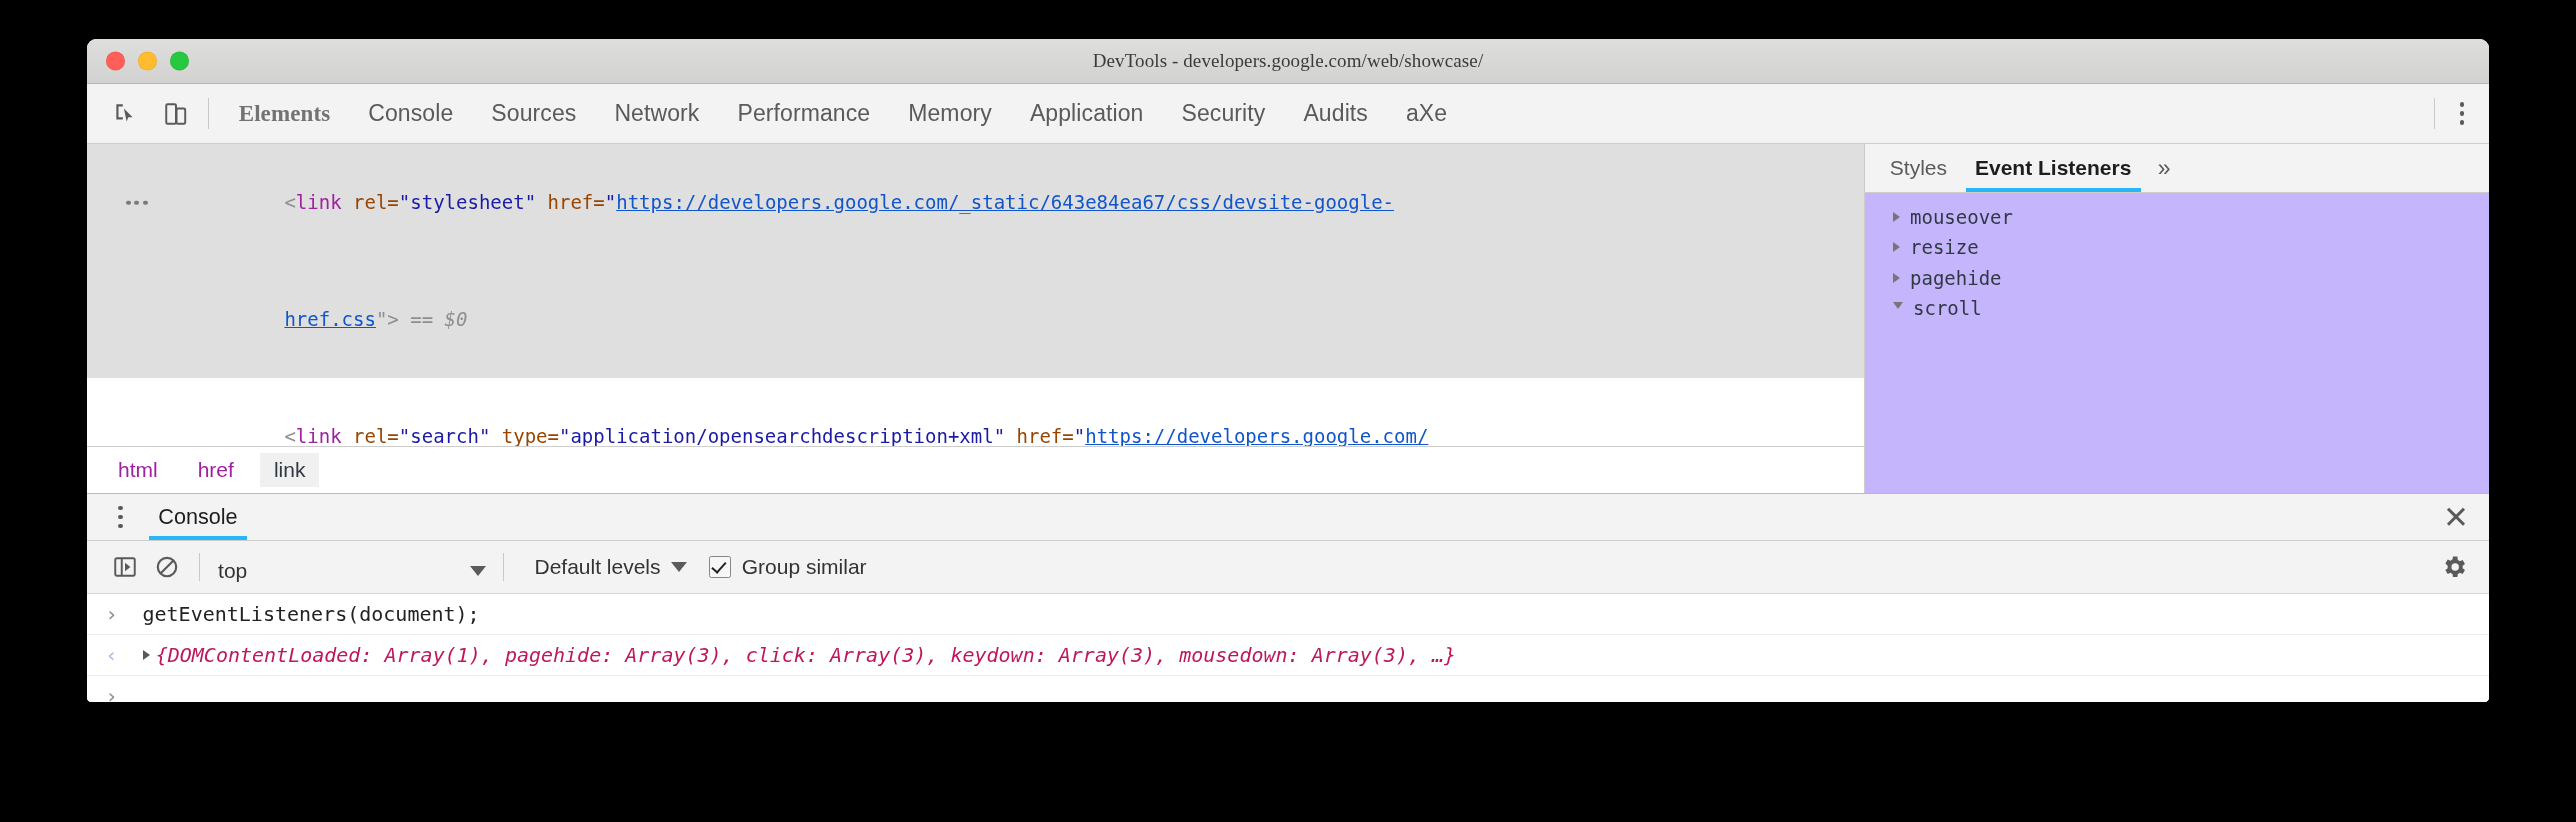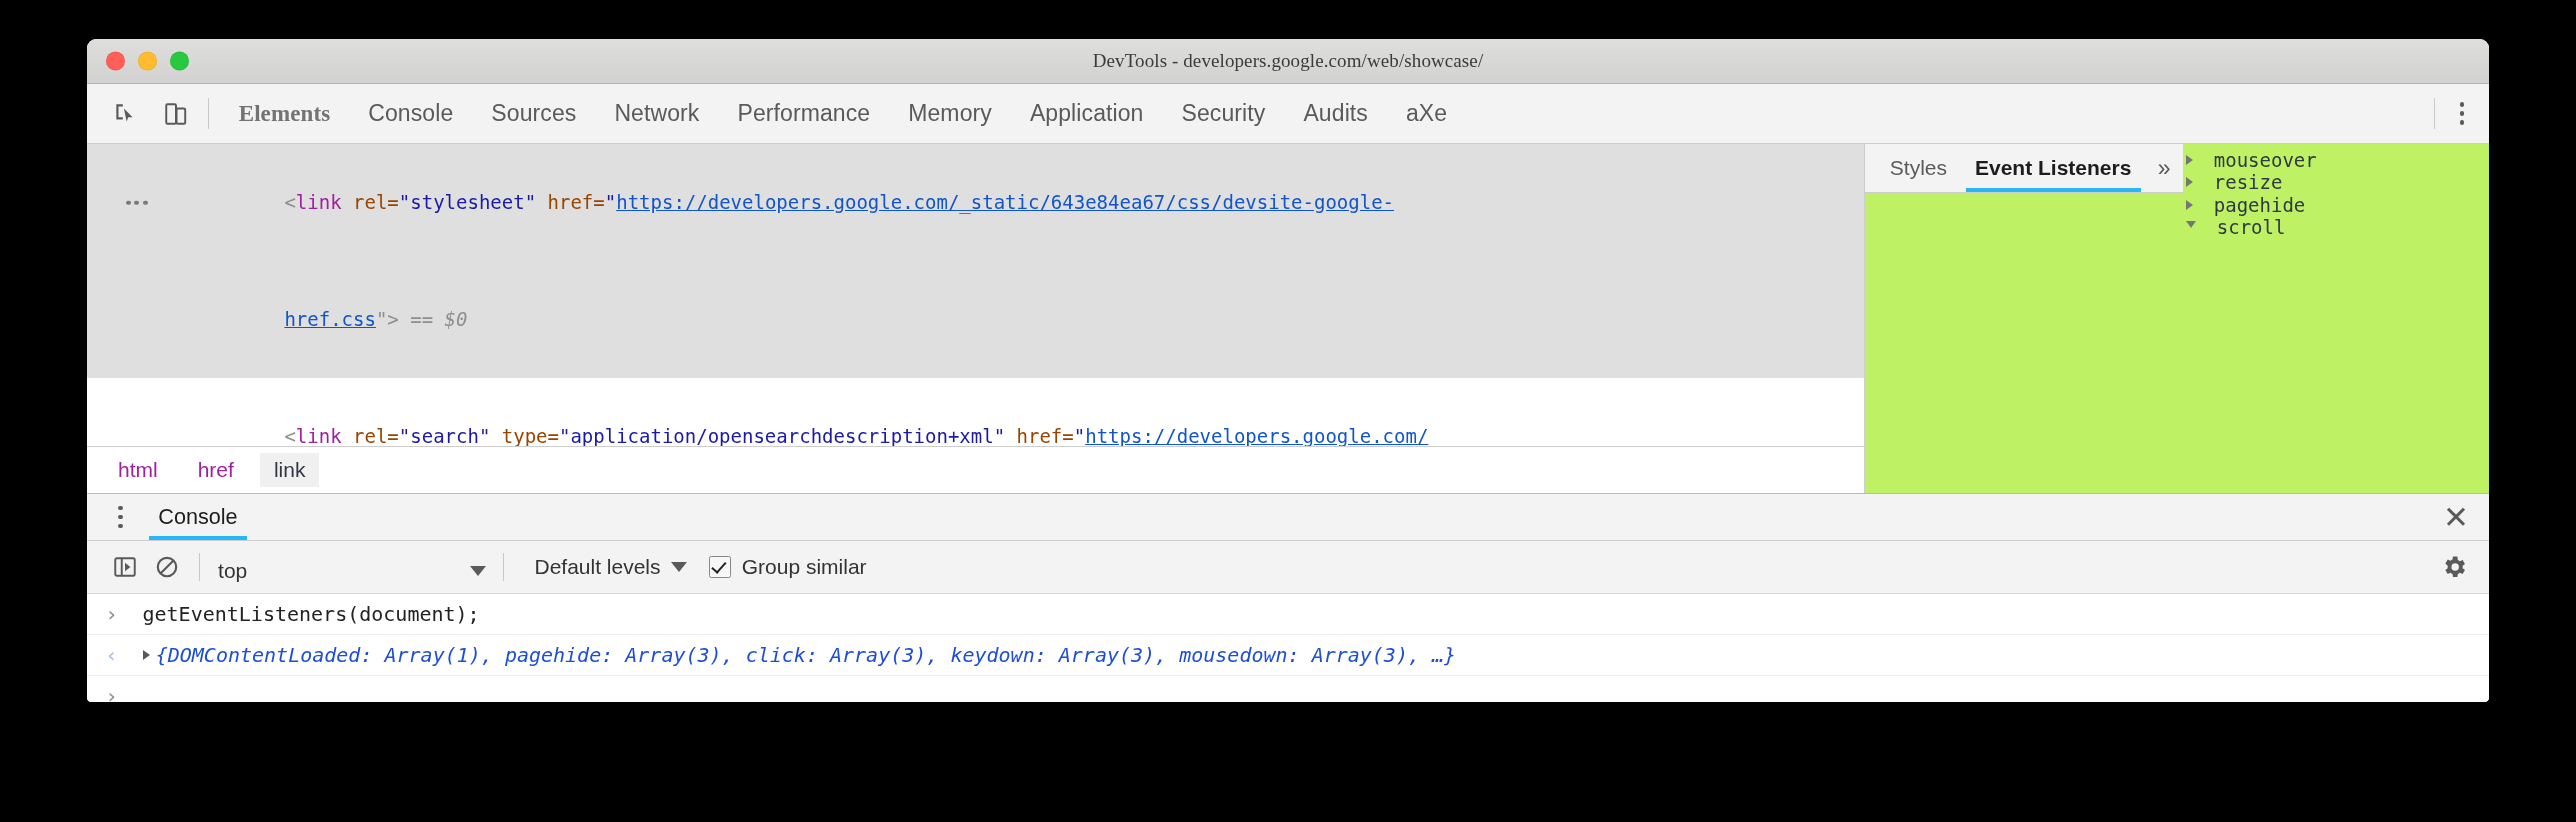--- a/index.html
+++ b/index.html
@@ -215,22 +215,22 @@
   }
   .crumb.active {
     color: #303942;
     background: #f0f0f0;
   }
 
   
   .sidebar {
     flex: 1;
     display: flex;
-    flex-direction: row;
-    background: #bef264;
+    flex-direction: column;
+    background: #c4b5fd;
     min-width: 0;
     text-align: center;
   }
   .sb-tabs {
     height: 48px;
     min-height: 48px;
     background: #f3f3f3;
     border-bottom: 0.8px solid #cdcdcd;
     display: flex;
     align-items: stretch;
@@ -267,23 +267,24 @@
     flex: 1;
     overflow: hidden;
     font-family: "DejaVu Sans Mono", monospace;
     font-size: 19px;
     padding-top: 4.6px;
   }
   .sb-item {
     display: flex;
     align-items: center;
     height: 22.4px;
-    padding-left: 3px;
-    gap: 21px;
+    padding-left: 28px;
+    gap: 10px;
     color: #303942;
+    margin-top: 8px;
   }
   .tri {
     width: 0; height: 0;
     border-left: 7.7px solid #767676;
     border-top: 5.4px solid transparent;
     border-bottom: 5.4px solid transparent;
     display: block;
     flex: none;
   }
   .tri.down {
@@ -456,21 +457,21 @@
     color: #8c8c8c;
     font-size: 20px;
     display: flex;
     align-items: center;
     gap: 6.2px;
   }
   .c-gutter.in  { color: #8c8c8c; }
   .c-gutter.out { color: #a0c0e8; }
   .c-text { color: #222; }
   .c-result {
-    color: #1d4ed8;
+    color: #be185d;
     font-style: italic;
   }
   .c-expand {
     width: 0; height: 0;
     border-left: 7.7px solid #5a5a5a;
     border-top: 5.4px solid transparent;
     border-bottom: 5.4px solid transparent;
     display: block;
     margin-right: 6.2px;
     flex: none;

